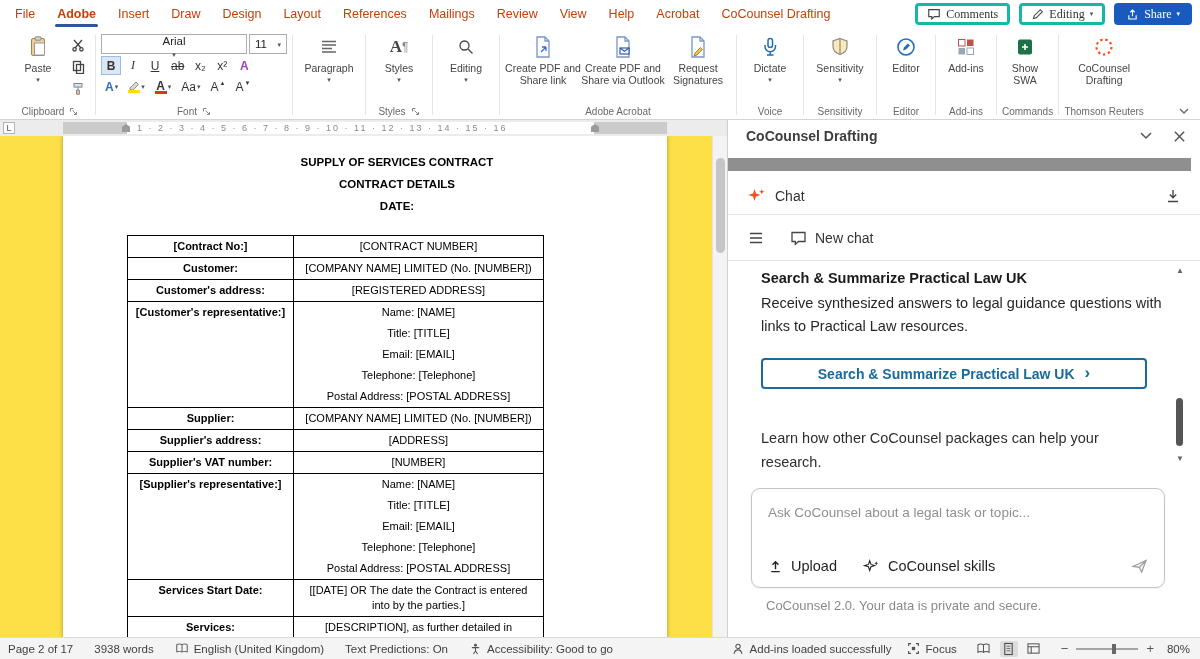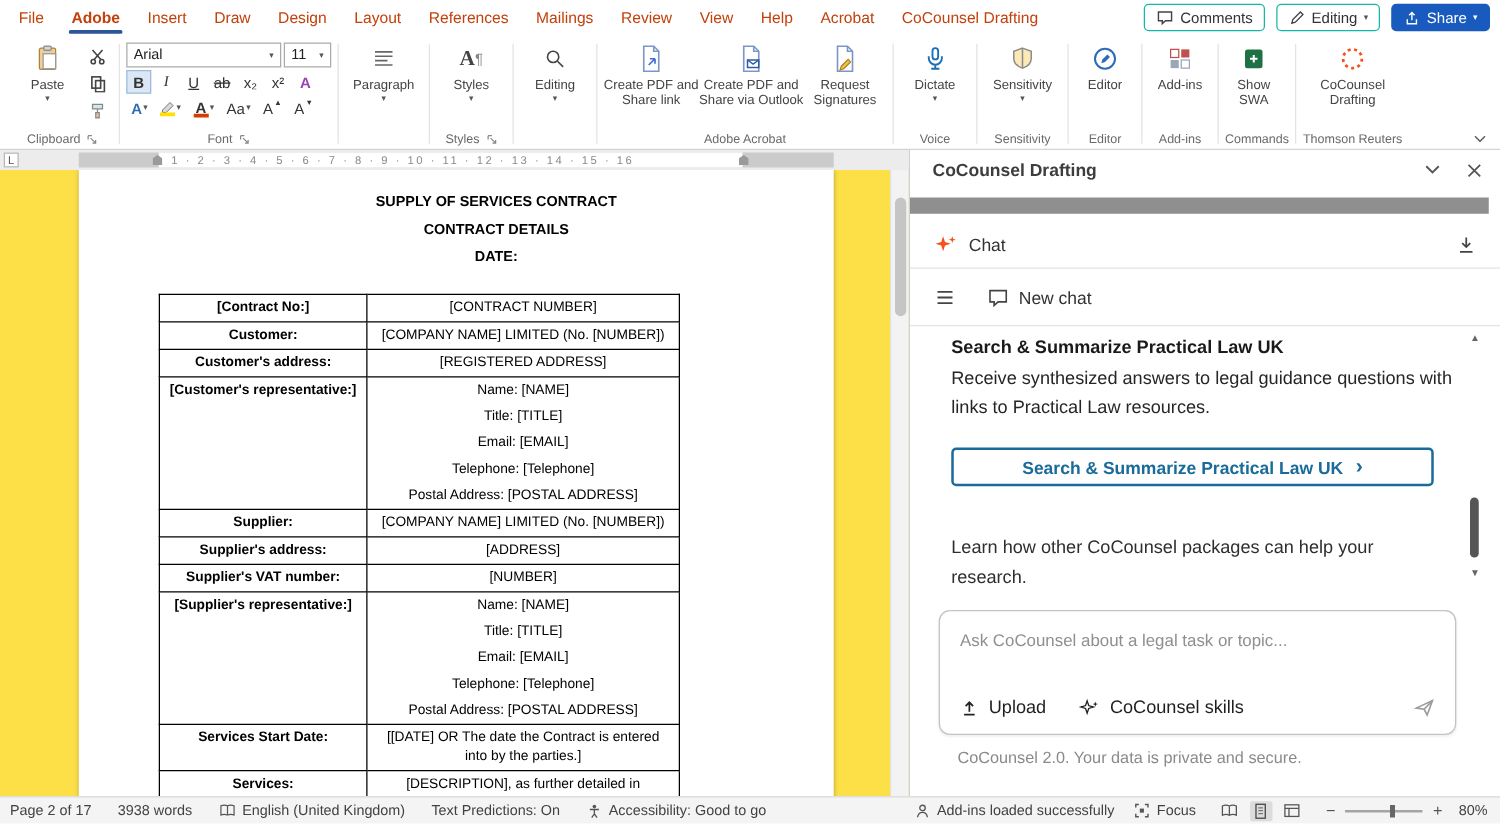--- a/index.html
+++ b/index.html
@@ -8,39 +8,39 @@
   svg { display:block; }
   .ic { fill:none; stroke:#444; stroke-width:1.3; }
 
   
   .titlebar { position:absolute; top:0; left:0; right:0; height:28px; display:flex; align-items:center; justify-content:space-between; padding:0 8px 0 4px; background:#fff; }
   .menu-tabs { display:flex; height:100%; }
   .menu-tab { position:relative; display:flex; align-items:center; padding:0 11px; font-size:12.5px; color:#c2410c; cursor:pointer; white-space:nowrap; }
   .menu-tab.active { font-weight:bold; }
   .menu-tab.active::after { content:""; position:absolute; left:9px; right:9px; bottom:1px; height:3px; background:#2b579a; border-radius:2px; }
   .titlebar-right { display:flex; align-items:center; gap:9px; }
-  .tb-btn { display:flex; align-items:center; gap:5px; height:22px; padding:0 9px; border:1px solid #14b8a6; border-radius:4px; background:#fff; font-size:12px; color:#333; font-family:Liberation Sans, sans-serif; cursor:pointer; }
+  .tb-btn { display:flex; align-items:center; gap:5px; height:22px; padding:0 9px; border:3px solid #14b8a6; border-radius:4px; background:#fff; font-size:12px; color:#333; font-family:Liberation Serif, serif; cursor:pointer; }
   .tb-share { background:#185abd; border-color:#185abd; color:#fff; }
   .caret { font-size:7px; color:#555; line-height:1; }
   .tb-share .caret { color:#fff; }
 
   
   .ribbon { position:absolute; top:28px; left:0; right:0; height:92px; border-bottom:1px solid #d4d4d4; display:flex; align-items:stretch; padding:2px 16px 0 6px; background:#fff; }
   .rgroup { display:flex; flex-direction:column; padding:0 4px; }
   .rgroup-content { flex:1; display:flex; align-items:flex-start; }
   .rgroup-label { height:16px; display:flex; align-items:center; justify-content:center; gap:5px; font-size:10px; color:#696969; white-space:nowrap; }
   .rdivider { width:1px; background:#e4e4e4; margin:5px 1px 4px; }
   .bigbtn { width:56px; display:flex; flex-direction:column; align-items:center; gap:2px; padding-top:4px; font-size:10.5px; color:#444; text-align:center; line-height:1.18; cursor:pointer; }
   .bicon { height:26px; display:flex; align-items:center; justify-content:center; }
   .smallcol { display:flex; flex-direction:column; gap:2px; padding-top:5px; }
   .small-ic { width:24px; height:20px; display:flex; align-items:center; justify-content:center; cursor:pointer; }
   .font-rows { display:flex; flex-direction:column; gap:2px; padding-top:4px; }
   .font-row { display:flex; align-items:center; gap:2px; }
   .combo { display:flex; align-items:center; justify-content:space-between; gap:4px; border:1px solid #ababab; height:20px; padding:0 5px; font-size:11.5px; color:#222; cursor:pointer; background:#fff; }
-  .font-name { width:124px; }
+  .font-name { width:146px;flex-direction:column; }
   .font-size { width:38px; }
   .fbtn { min-width:20px; height:19px; display:flex; align-items:center; justify-content:center; gap:1px; font-size:12px; color:#333; padding:0 3px; cursor:pointer; border:1px solid transparent; background:none; font-family:inherit; }
   .fbtn.on { background:#dbe7f5; border-color:#9cbce0; }
   .underbar { display:block; width:12px; height:3px; margin-top:-1px; }
   .stack { display:flex; flex-direction:column; align-items:center; line-height:1; }
   .launcher { width:9px; height:9px; }
 
   
   .ruler-row { position:absolute; top:120px; left:0; width:727px; height:16px; background:#ececec; }
   .tab-selector { position:absolute; left:3px; top:2px; width:12px; height:12px; border:1px solid #b5b5b5; background:#fff; font-size:9px; color:#555; display:flex; align-items:center; justify-content:center; cursor:pointer; }

